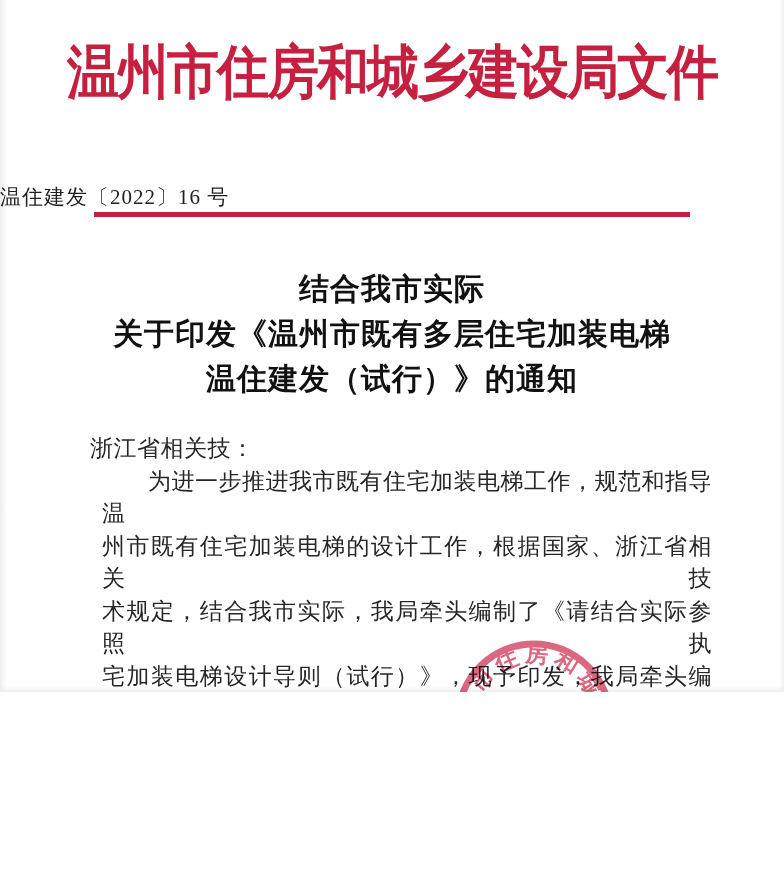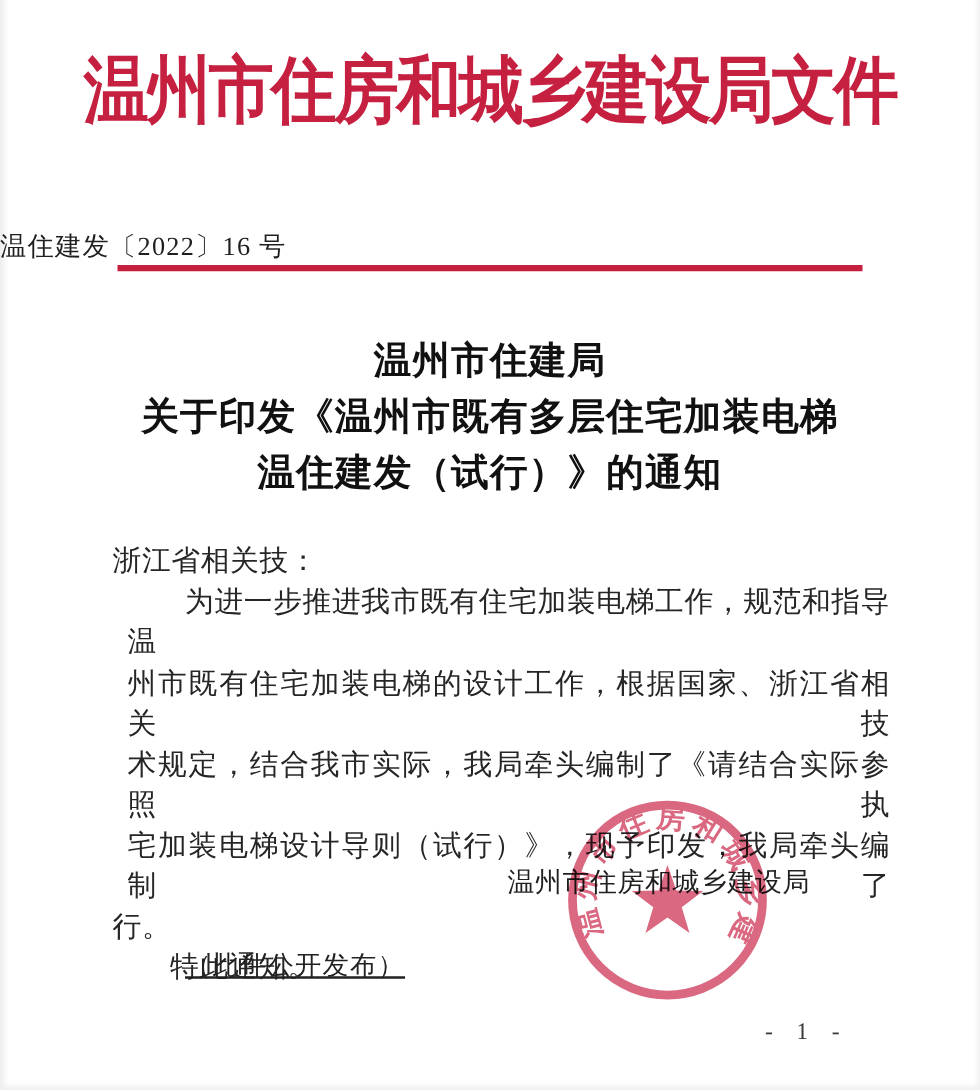--- a/index.html
+++ b/index.html
@@ -1,18 +1,18 @@
 <!DOCTYPE html>
 <html><head>
 <meta charset="utf-8">
 <style>
   html,body{margin:0;padding:0;background:#ffffff;}
   .page{
     position:relative;
-    width:784px;height:872px;
+    width:784px;height:692px;
     background:#ffffff;
     overflow:hidden;
     font-family:"Liberation Serif","DejaVu Serif",serif;
     color:#2b2b2b;
   }
   
   .edge-left{position:absolute;left:0;top:0;width:7px;height:100%;
     background:linear-gradient(to right,#ededed,rgba(255,255,255,0));}
   .edge-bottom{position:absolute;left:0;bottom:0;width:100%;height:6px;
     background:linear-gradient(to top,#efefef,rgba(255,255,255,0));}
@@ -77,21 +77,21 @@
   <div class="edge-bottom"></div>
   <div class="edge-right"></div>
 
   <div class="red-header">温州市住房和城乡建设局文件</div>
 
   <div class="doc-number">温住建发〔2022〕16 号</div>
 
   <div class="red-line"></div>
 
   <div class="title-block">
-    <div>温州市住建局</div>
+    <div>结合我市实际</div>
     <div>关于印发《温州市既有多层住宅加装电梯</div>
     <div>温住建发（试行）》的通知</div>
   </div>
 
   <div class="body-block">
     <div class="bline">浙江省相关技：</div>
     <div class="bline just indent">为进一步推进我市既有住宅加装电梯工作，规范和指导温</div>
     <div class="bline just">州市既有住宅加装电梯的设计工作，根据国家、浙江省相关技</div>
     <div class="bline just">术规定，结合我市实际，我局牵头编制了《请结合实际参照执</div>
     <div class="bline just">宅加装电梯设计导则（试行）》，现予印发，我局牵头编制了</div>

